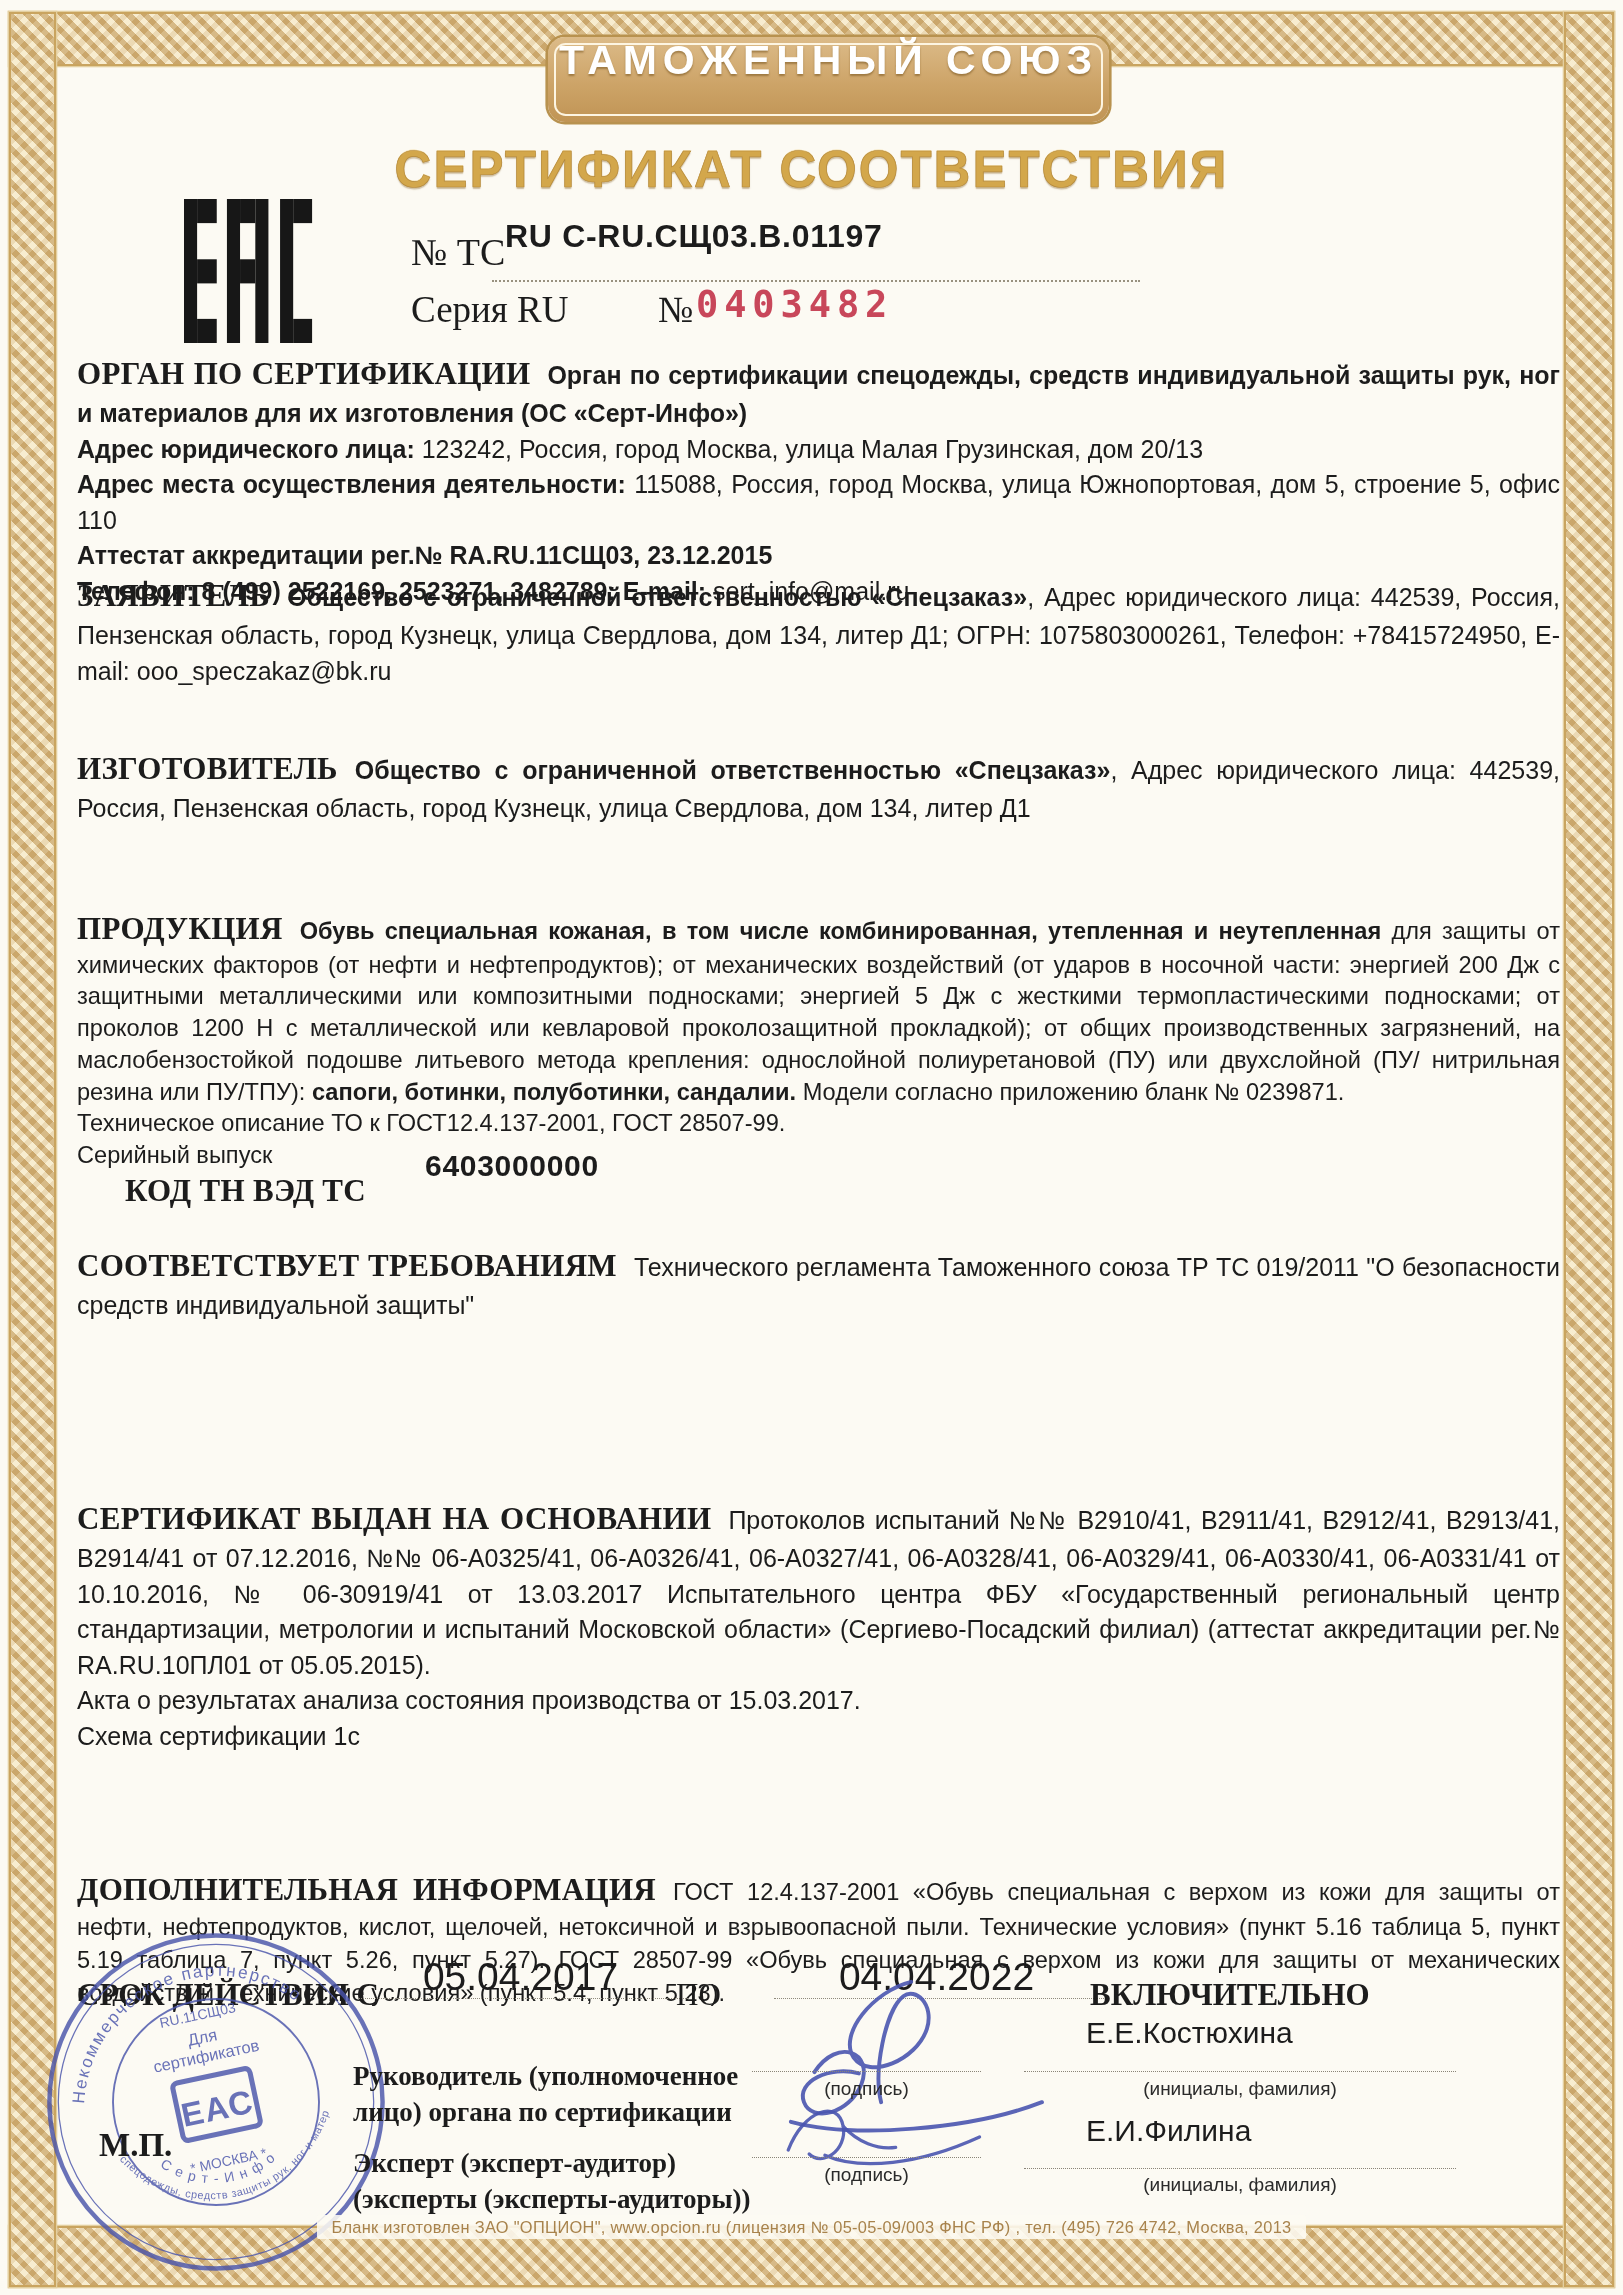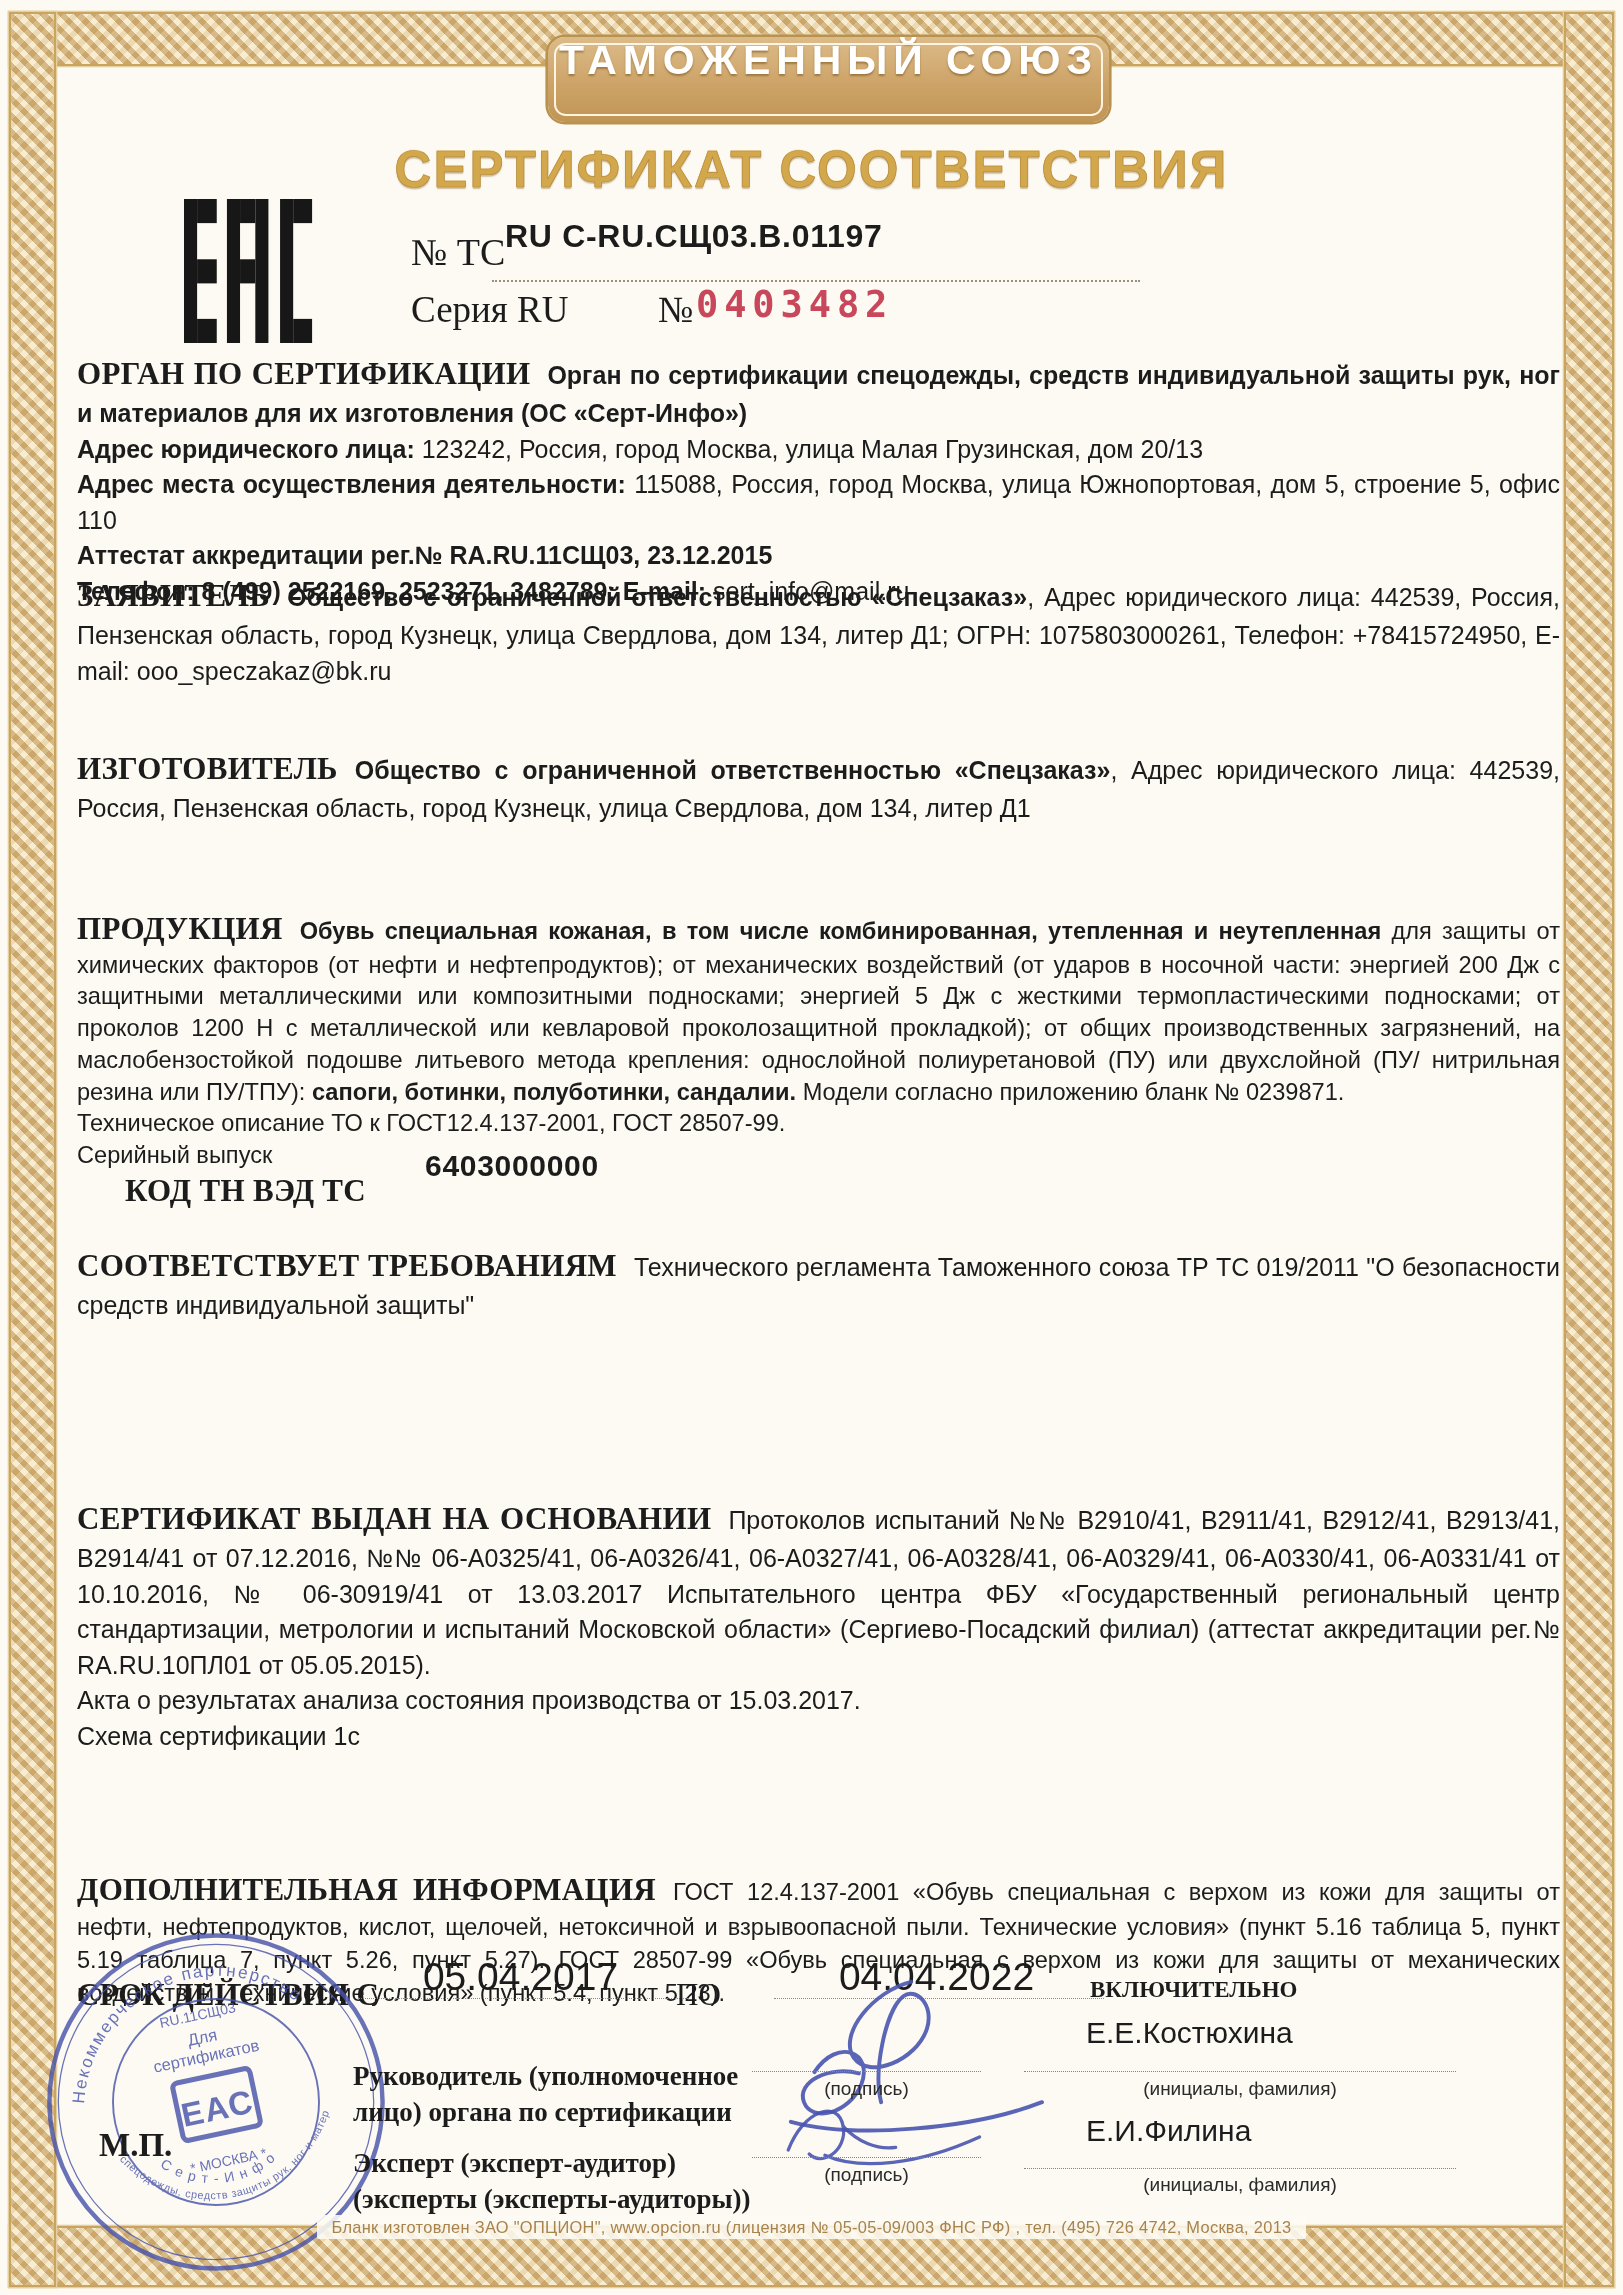--- a/index.html
+++ b/index.html
@@ -71,21 +71,21 @@
   .kod-value{font-size:30px; font-weight:700; margin-left:42px; letter-spacing:0.7px;}
 
   
   .validity{position:absolute; left:77px; top:1955px; width:1483px; height:79px;}
   .v-heading{position:absolute; left:0; top:22px; font-family:"Liberation Serif",serif; font-weight:700; font-size:31px; white-space:nowrap;}
   .v-date{position:absolute; top:0; width:275px; text-align:center; font-size:39px;}
   .v-date.d1{left:306px;} .v-date.d2{left:722px;}
   .v-uline{position:absolute; top:43px; width:330px; border-top:1.3px dotted #8f8a7c;}
   .v-uline.u1{left:281px;} .v-uline.u2{left:697px;}
   .v-po{position:absolute; left:599px; top:22px; font-family:"Liberation Serif",serif; font-size:31px;}
-  .v-incl{position:absolute; left:1013px; top:22px; font-family:"Liberation Serif",serif; font-weight:700; font-size:23px; white-space:nowrap;}
+  .v-incl{position:absolute; left:1013px; top:22px; font-family:"Liberation Serif",serif; font-weight:700; font-size:31px; white-space:nowrap;}
 
   
   .mp{position:absolute; left:99px; top:2127px; font-family:"Liberation Serif",serif; font-weight:700; font-size:33px;}
   .role{position:absolute; left:353px; font-family:"Liberation Serif",serif; font-weight:700; font-size:27px; white-space:nowrap;}
   .sigline{position:absolute; border-top:1.3px dotted #8a8578; width:229px; left:752px;}
   .namline{position:absolute; border-top:1.3px dotted #8a8578; width:432px; left:1024px;}
   .cap{position:absolute; font-size:19px; color:#2a2a2a; text-align:center;}
   .cap.sig{left:752px; width:229px;}
   .cap.ini{left:1024px; width:432px;}
   .pname{position:absolute; left:1086px; font-size:30px; white-space:nowrap;}

